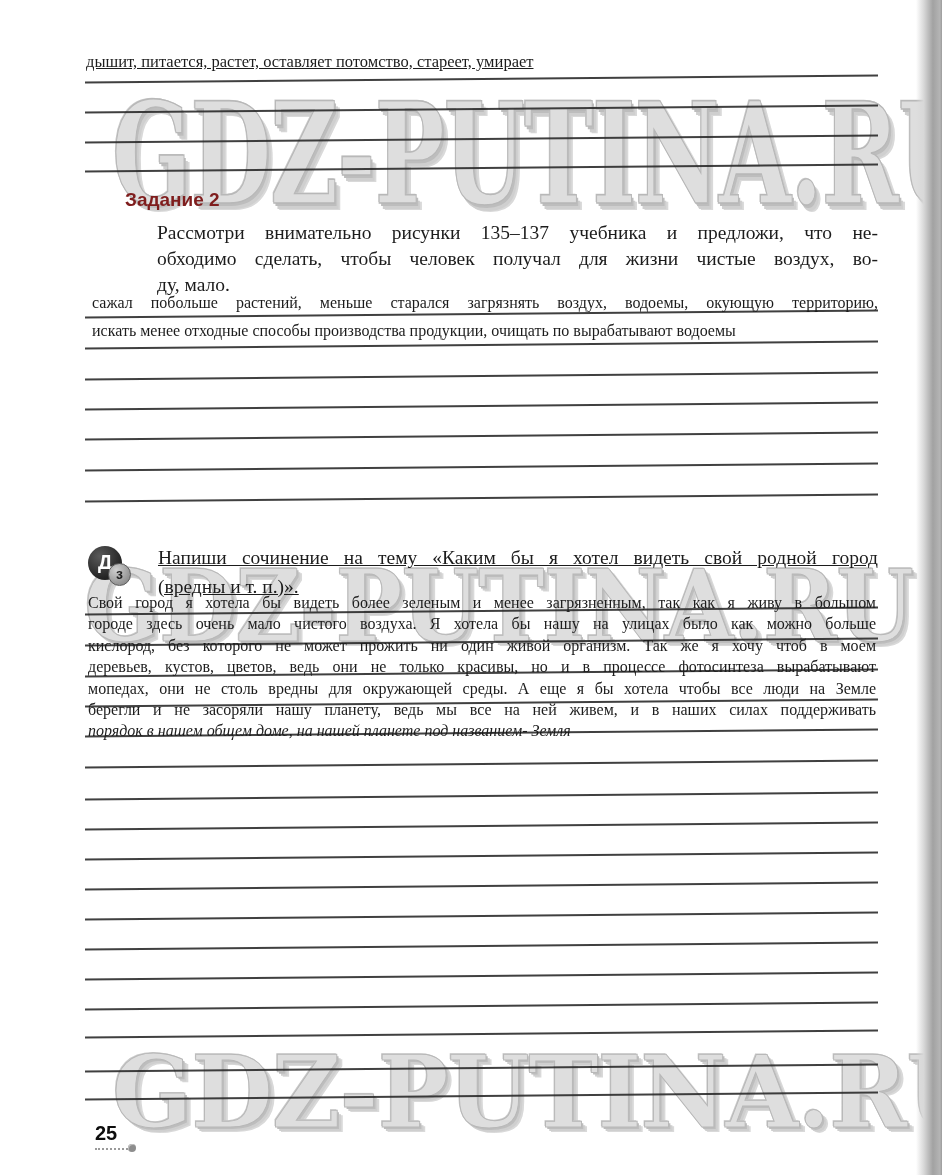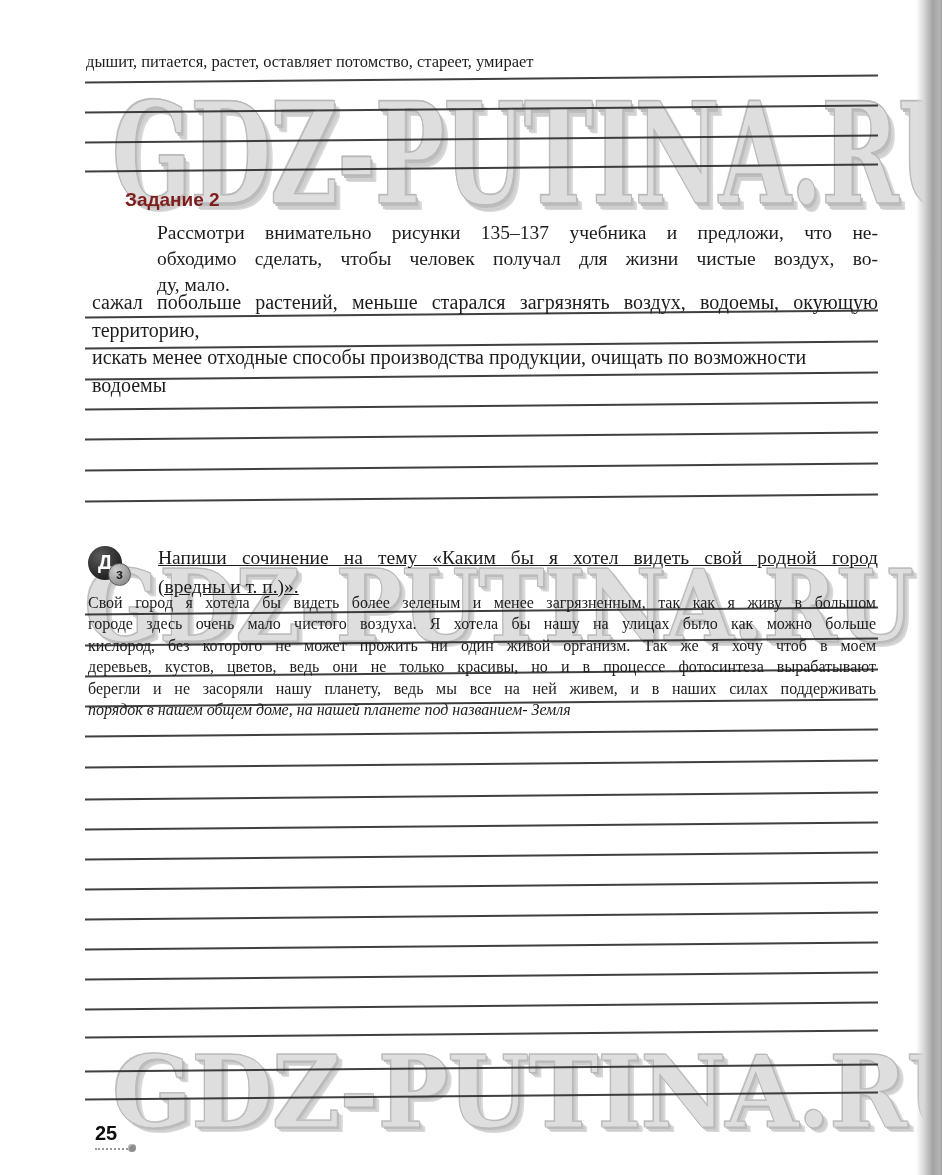--- a/index.html
+++ b/index.html
@@ -27,31 +27,31 @@
   
   .rule {
     position:absolute; left:85px; width:793px; height:2px;
     background:#262626; opacity:.88; z-index:1;
     transform:rotate(-0.5deg);
   }
 
   
   .txt { position:absolute; z-index:2; }
 
-  #intro-answer { left:86px; top:52px; width:640px; font-size:16.5px; }
+  #intro-answer { left:86px; top:52px; width:640px; font-size:16.5px;text-decoration:underline; }
 
   #task-heading {
     left:125px; top:189px; font-family:"Liberation Sans", sans-serif;
     font-weight:bold; font-size:19px; color:#7f1d1d;
   }
 
   #task-prompt { left:157px; top:220px; width:721px; font-size:19.5px; line-height:26px; }
   #task-prompt .just { text-align:justify; text-align-last:justify; }
 
-  #answer1 { left:92px; top:289px; width:786px; font-size:20px; line-height:27.5px; }
+  #answer1 { left:92px; top:289px; width:786px; font-size:16px; line-height:27.5px; }
   #answer1 .just { text-align:justify; text-align-last:justify; }
 
   #essay-prompt { left:158px; top:544px; width:720px; font-size:19.5px; line-height:28.5px;text-decoration:underline; }
   #essay-prompt .just { text-align:justify; text-align-last:justify; }
 
   
   #dz-icon { left:88px; top:546px; width:44px; height:44px; z-index:2; }
   #dz-big {
     position:absolute; left:0; top:0; width:34px; height:34px; border-radius:50%;
     background:radial-gradient(circle at 35% 30%, #5a5a5a, #222 70%);
@@ -135,38 +135,39 @@
   <div class="txt" id="task-heading">Задание 2</div>
 
   <div class="txt" id="task-prompt">
     <div class="just">Рассмотри внимательно рисунки 135–137 учебника и предложи, что не-</div>
     <div class="just">обходимо сделать, чтобы человек получал для жизни чистые воздух, во-</div>
     <div>ду, мало.</div>
   </div>
 
   <div class="txt" id="answer1">
     <div class="just">сажал побольше растений, меньше старался загрязнять воздух, водоемы, окующую территорию,</div>
-    <div>искать менее отходные способы производства продукции, очищать по возможности водоемы</div>
+    <div>искать менее отходные способы производства продукции, очищать по вырабатывают водоемы</div>
   </div>
 
   <div class="txt" id="dz-icon">
     <div id="dz-big">Д</div>
     <div id="dz-small">з</div>
   </div>
 
   <div class="txt" id="essay-prompt">
     <div class="just">Напиши сочинение на тему «Каким бы я хотел видеть свой родной город</div>
     <div>(вредны и т. п.)».</div>
   </div>
 
   <div class="txt" id="essay">
     <div class="erow">Свой город я хотела бы видеть более зеленым и менее загрязненным, так как я живу в большом</div>
     <div class="erow">городе здесь очень мало чистого воздуха. Я хотела бы нашу на улицах было как можно больше</div>
     <div class="erow">кислород, без которого не может прожить ни один живой организм. Так же я хочу чтоб в моем</div>
     <div class="erow">деревьев, кустов, цветов, ведь они не только красивы, но и в процессе фотосинтеза вырабатывают</div>
+    <div class="erow">мопедах, они не столь вредны для окружающей среды. А еще я бы хотела чтобы все люди на Земле</div>
     <div class="erow">берегли и не засоряли нашу планету, ведь мы все на ней живем, и в наших силах поддерживать</div>
     <div class="erow last">порядок в нашем общем доме, на нашей планете под названием- Земля</div>
   </div>
 
   <div class="txt" id="page-number">25</div>
   <div id="page-number-squiggle"></div>
   <div id="page-number-dot"></div>
 
   <div id="edge-shadow"></div>
 </div>

